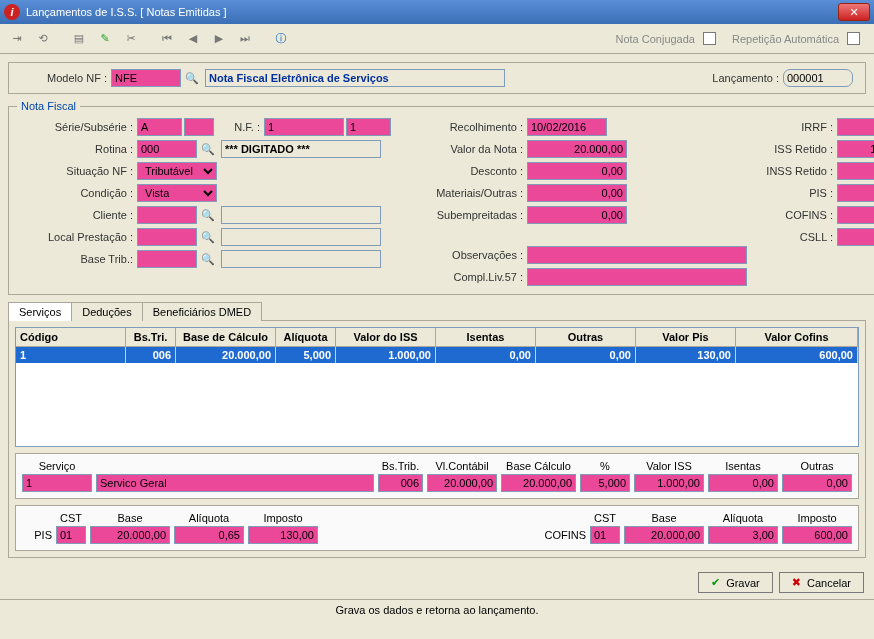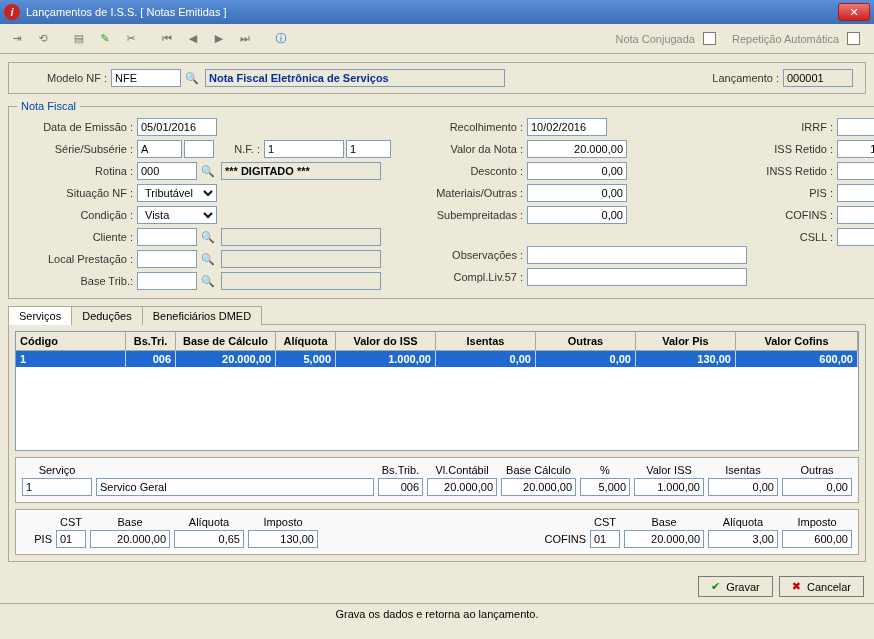--- a/index.html
+++ b/index.html
@@ -10,21 +10,21 @@
   .close-btn{width:32px;height:18px;background:linear-gradient(#e77,#c22);border:1px solid #921;border-radius:3px;display:flex;align-items:center;justify-content:center;color:#fff;}
   .toolbar{height:30px;border-bottom:1px solid #aca899;display:flex;align-items:center;padding:0 6px;gap:4px;}
   .tbtn{width:22px;height:22px;display:flex;align-items:center;justify-content:center;color:#777;}
   .tbtn.on{color:#2a3;}
   .spacer{flex:1;}
   .chklbl{color:#888;margin:0 4px;}
   .chkbox{width:13px;height:13px;border:1px solid #7a7a7a;background:#fff;margin-right:8px;}
   .content{padding:8px;}
   .row{display:flex;align-items:center;}
   .lbl{color:#333;text-align:right;padding-right:4px;}
-  input.fld,select.fld{border:1px solid #7f9db9;background:#ffffff;height:18px;padding:1px 3px;font-size:11px;}
+  input.fld,select.fld{border:1px solid #7f9db9;background:#ec4899;height:18px;padding:1px 3px;font-size:11px;}
   input.fld:disabled{background:#ece9d8;}
   .ro{background:#ece9d8 !important;border:1px solid #aca899;}
   .blue{color:#0030a0;font-weight:bold;}
   .lookup{width:18px;height:18px;display:flex;align-items:center;justify-content:center;color:#777;margin-left:2px;}
   fieldset{border:1px solid #aca899;margin:0 0 6px 0;padding:6px 8px 8px 8px;}
   legend{color:#0046b0;padding:0 4px;}
   .right{text-align:right;}
   .tabs{display:flex;border-bottom:1px solid #aca899;}
   .tab{padding:3px 10px;border:1px solid #aca899;border-bottom:none;background:#ece9d8;margin-right:-1px;position:relative;top:1px;}
   .tab.active{background:#fff;}
@@ -73,33 +73,29 @@
 <div class="content">
 
 <fieldset style="padding:6px 12px;">
   <div class="row">
     <span class="lbl" style="width:90px;">Modelo NF :</span>
     <input class="fld" style="width: 70px;" value="NFE">
     <span class="lookup">🔍</span>
     <input class="fld ro blue" style="width: 300px; margin-left: 4px;" readonly="" value="Nota Fiscal Eletrônica de Serviços">
     <span class="spacer"></span>
     <span class="lbl">Lançamento :</span>
-    <input class="fld ro" style="width: 70px;" readonly="" value="000001">
+    <input class="fld ro" style="width: 70px; border-radius: 7px;" readonly="" value="000001">
   </div>
 </fieldset>
 
 <fieldset>
   <legend>Nota Fiscal</legend>
   <div style="display:flex;gap:10px;">
 
     <div style="flex:0 0 380px;">
-      <div class="row" style="margin-bottom:4px;">
-        <span class="lbl" style="width:120px">Data de Emissão :</span>
-        <input class="fld" style="width: 80px;" value="05/01/2016">
-      </div>
       <div class="row" style="margin-bottom:4px;">
         <span class="lbl" style="width:120px">Série/Subsérie :</span>
         <input class="fld" style="width: 45px;" value="A">
         <input class="fld" style="width: 30px; margin-left: 2px;" value="">
         <span class="lbl" style="width:50px">N.F. :</span>
         <input class="fld" style="width: 80px;" value="1">
         <input class="fld" style="width: 45px; margin-left: 2px;" value="1">
       </div>
       <div class="row" style="margin-bottom:4px;">
         <span class="lbl" style="width:120px">Rotina :</span>

